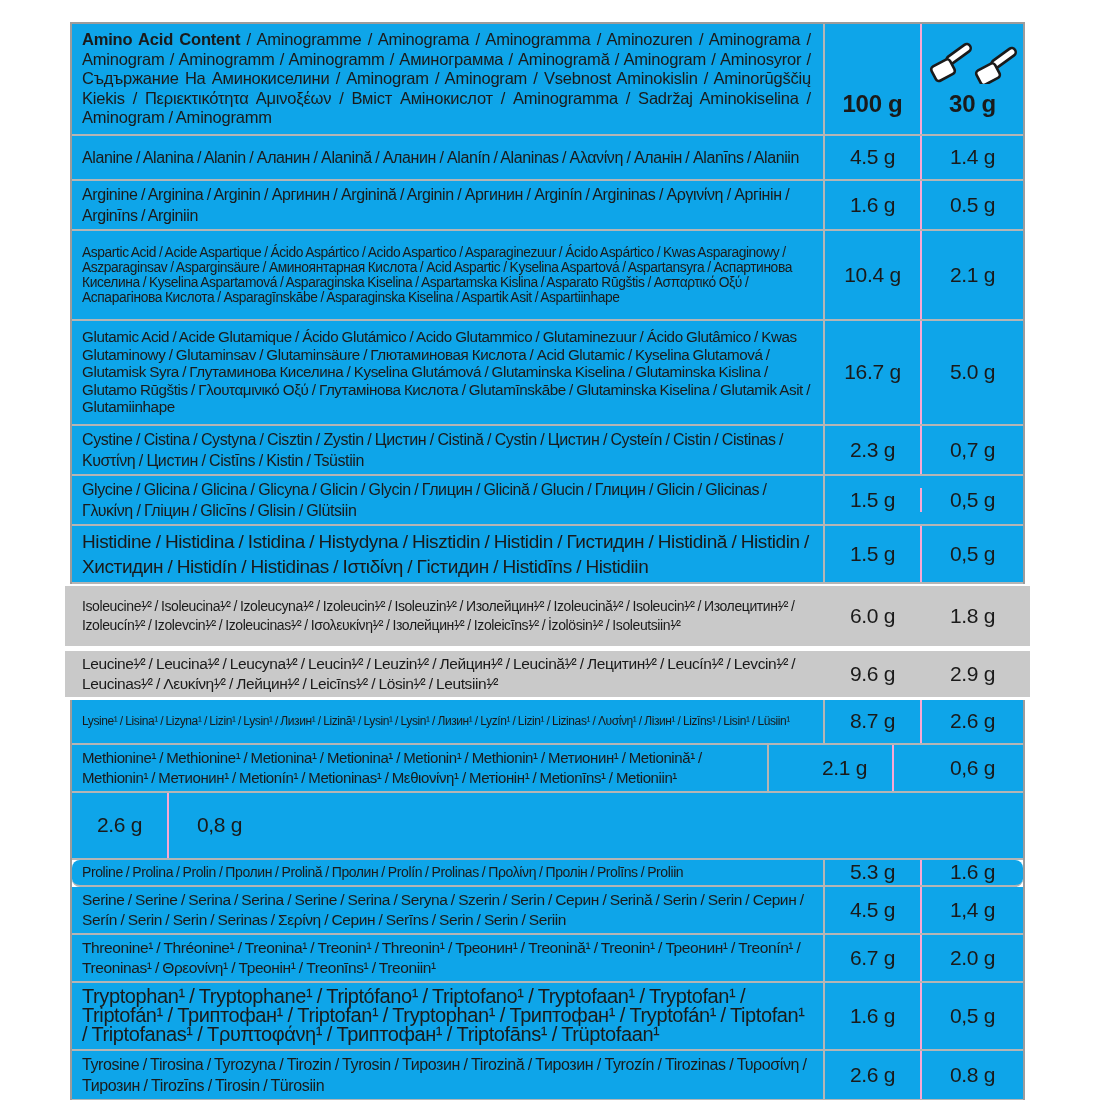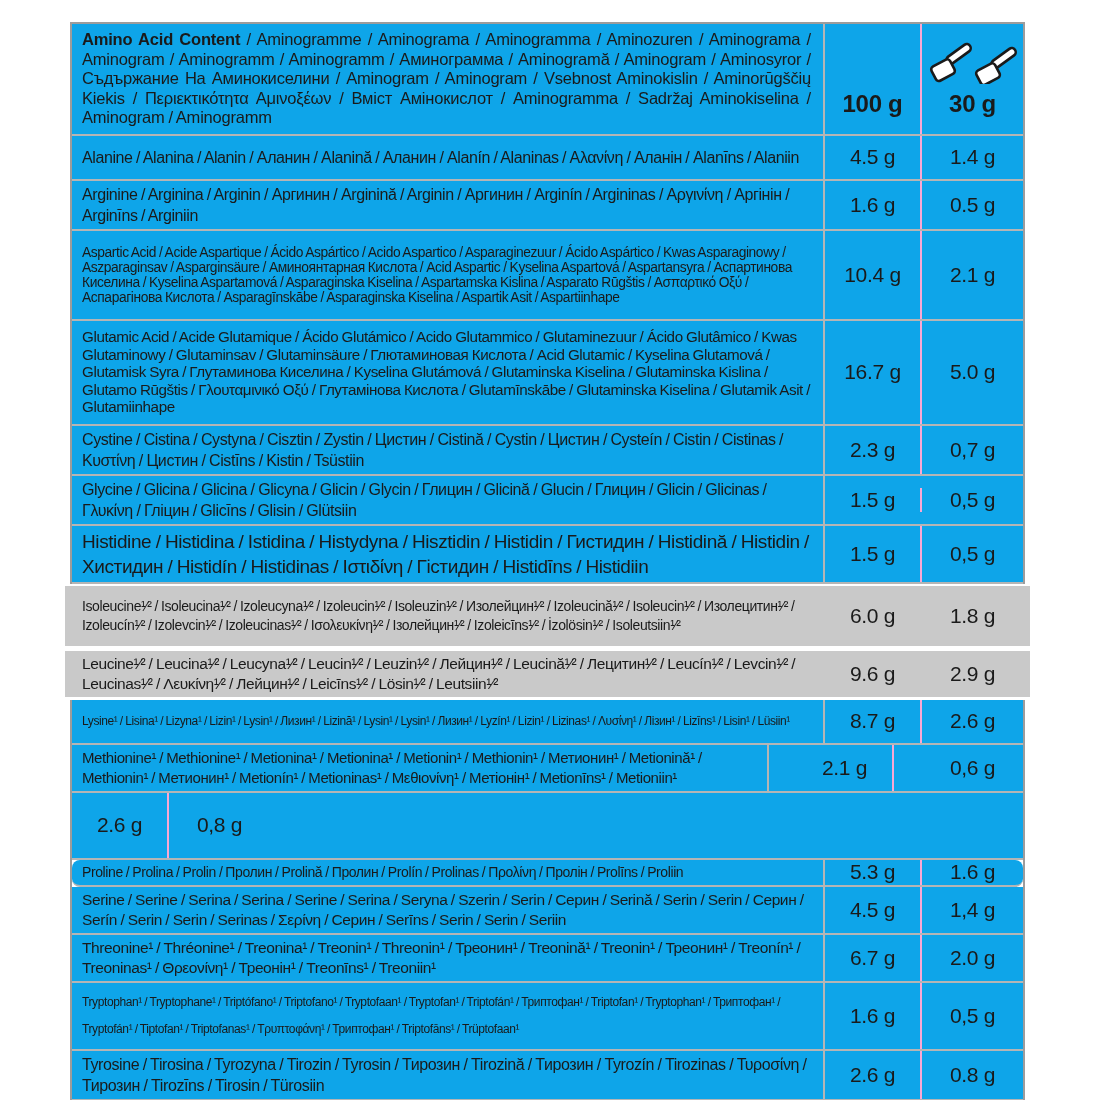--- a/index.html
+++ b/index.html
@@ -144,21 +144,21 @@
     <div class="c-val c-30">1,4 g</div>
   </div>
 
   <div class="row" style="min-height: 45px;">
     <div class="c-name" style="font-size: 15.5px; line-height: 20px;">Threonine¹ / Thréonine¹ / Treonina¹ / Treonin¹ / Threonin¹ / Треонин¹ / Treonină¹ / Treonin¹ / Треонин¹ / Treonín¹ / Treoninas¹ / Θρεονίνη¹ / Треонін¹ / Treonīns¹ / Treoniin¹</div>
     <div class="c-val">6.7 g</div>
     <div class="c-val c-30">2.0 g</div>
   </div>
 
   <div class="row" style="min-height: 68px;">
-    <div class="c-name" style="font-size: 12px; line-height: 27px;">Tryptophan¹ / Tryptophane¹ / Triptófano¹ / Triptofano¹ / Tryptofaan¹ / Tryptofan¹ / Triptofán¹ / Триптофан¹ / Triptofan¹ / Tryptophan¹ / Триптофан¹ / Tryptofán¹ / Tiptofan¹ / Triptofanas¹ / Τρυπτοφάνη¹ / Триптофан¹ / Triptofāns¹ / Trüptofaan¹</div>
+    <div class="c-name" style="font-size: 20px; line-height: 19px;">Tryptophan¹ / Tryptophane¹ / Triptófano¹ / Triptofano¹ / Tryptofaan¹ / Tryptofan¹ / Triptofán¹ / Триптофан¹ / Triptofan¹ / Tryptophan¹ / Триптофан¹ / Tryptofán¹ / Tiptofan¹ / Triptofanas¹ / Τρυπτοφάνη¹ / Триптофан¹ / Triptofāns¹ / Trüptofaan¹</div>
     <div class="c-val">1.6 g</div>
     <div class="c-val c-30">0,5 g</div>
   </div>
 
   <div class="row" style="min-height: 45px;">
     <div class="c-name" style="font-size: 16px; line-height: 21px;">Tyrosine / Tirosina / Tyrozyna / Tirozin / Tyrosin / Тирозин / Tirozină / Тирозин / Tyrozín / Tirozinas / Τυροσίνη / Тирозин / Tirozīns / Tirosin / Türosiin</div>
     <div class="c-val">2.6 g</div>
     <div class="c-val c-30">0.8 g</div>
   </div>
 

